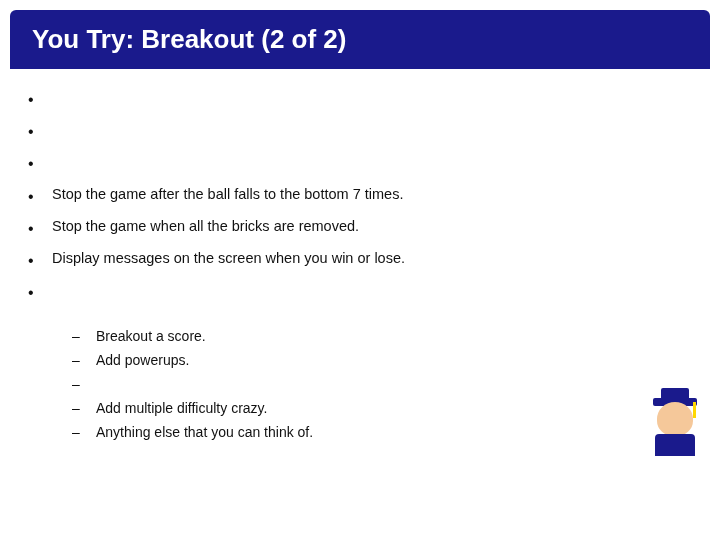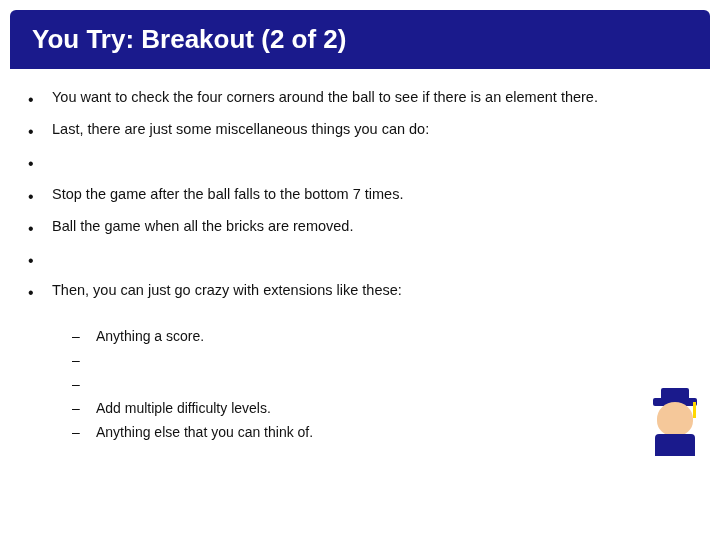--- a/index.html
+++ b/index.html
@@ -173,60 +173,59 @@
 
   <div class="title-bar">
     <h1>You Try: Breakout (2 of 2)</h1>
   </div>
 
   <div class="content-area">
 
     <ul class="bullet-list">
       <li>
         <span class="bullet">•</span>
-        <span class="text">You want to check the four corners around the ball to see if there is an element there.</span>
-      </li>
-      <li>
-        <span class="bullet">•</span>
-        <span class="text">Last, there are just some miscellaneous things you can do:</span>
+      </li>
+      <li>
+        <span class="bullet">•</span>
       </li>
       <li>
         <span class="bullet">•</span>
       </li>
       <li>
         <span class="bullet">•</span>
         <span class="text">Stop the game after the ball falls to the bottom 7 times.</span>
       </li>
       <li>
         <span class="bullet">•</span>
-        <span class="text">Ball the game when all the bricks are removed.</span>
-      </li>
-      <li>
-        <span class="bullet">•</span>
-      </li>
-      <li>
-        <span class="bullet">•</span>
-        <span class="text">Then, you can just go crazy with extensions like these:</span>
+        <span class="text">Stop the game when all the bricks are removed.</span>
+      </li>
+      <li>
+        <span class="bullet">•</span>
+        <span class="text">Display messages on the screen when you win or lose.</span>
+      </li>
+      <li>
+        <span class="bullet">•</span>
       </li>
     </ul>
 
     <ul class="sub-list">
       <li>
         <span class="dash">–</span>
-        <span>Anything a score.</span>
-      </li>
-      <li>
-        <span class="dash">–</span>
-      </li>
-      <li>
-        <span class="dash">–</span>
-      </li>
-      <li>
-        <span class="dash">–</span>
-        <span>Add multiple difficulty levels.</span>
+        <span>Breakout a score.</span>
+      </li>
+      <li>
+        <span class="dash">–</span>
+        <span>Add powerups.</span>
+      </li>
+      <li>
+        <span class="dash">–</span>
+      </li>
+      <li>
+        <span class="dash">–</span>
+        <span>Add multiple difficulty crazy.</span>
       </li>
       <li>
         <span class="dash">–</span>
         <span>Anything else that you can think of.</span>
       </li>
     </ul>
 
   </div>
 
   <div class="bottom-bar">

